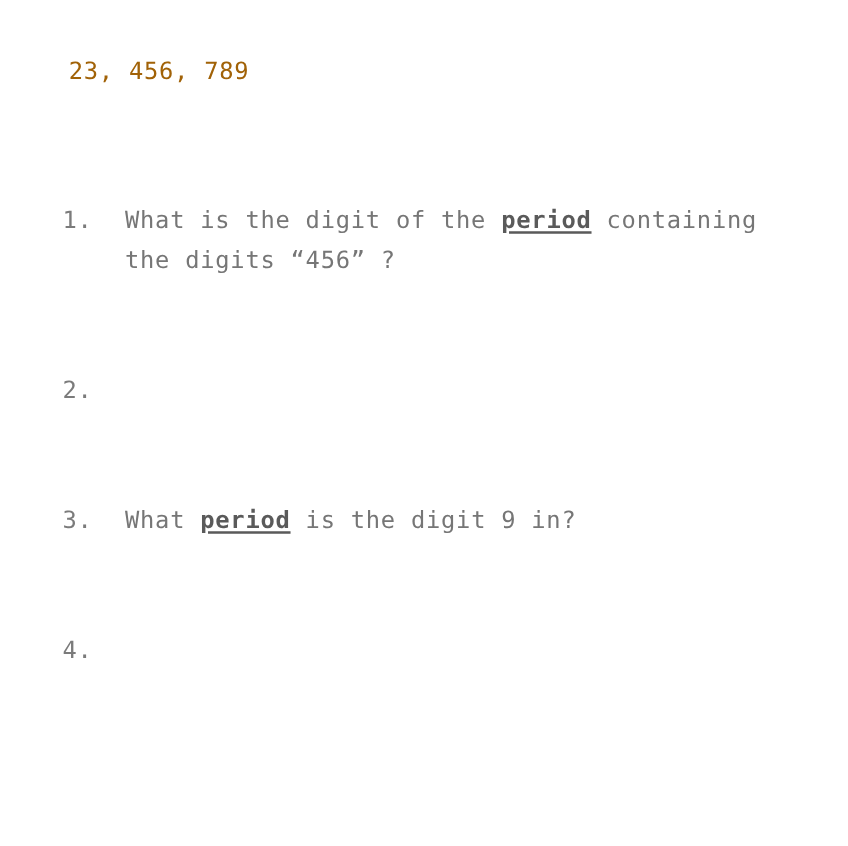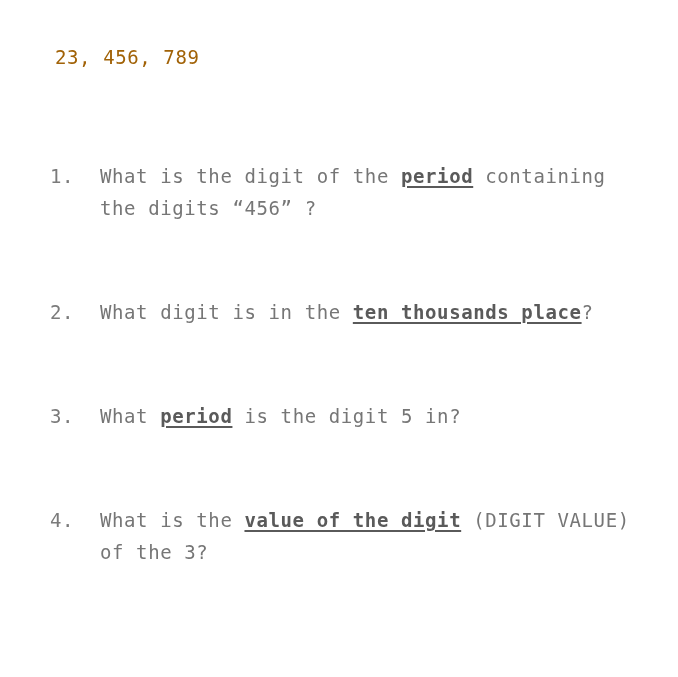--- a/index.html
+++ b/index.html
@@ -93,26 +93,24 @@
 
 <div class="questions">
 
   <div class="question q1">
     <span class="q-marker">1.</span>
     <div class="q-body"><span>What is the digit of the </span><span class="kw">period</span><span> containing the digits “456” ?</span></div>
   </div>
 
   <div class="question q2">
     <span class="q-marker">2.</span>
-    <div class="q-body"><span>What digit is in the </span><span class="kw">ten thousands place</span><span>?</span></div>
   </div>
 
   <div class="question q3">
     <span class="q-marker">3.</span>
-    <div class="q-body"><span>What </span><span class="kw">period</span><span> is the digit 5 in?</span></div>
+    <div class="q-body"><span>What </span><span class="kw">period</span><span> is the digit 9 in?</span></div>
   </div>
 
   <div class="question q4">
     <span class="q-marker">4.</span>
-    <div class="q-body"><span>What is the </span><span class="kw">value of the digit</span><span> (DIGIT VALUE) of the 3?</span></div>
   </div>
 
 </div>
 
 </body></html>

